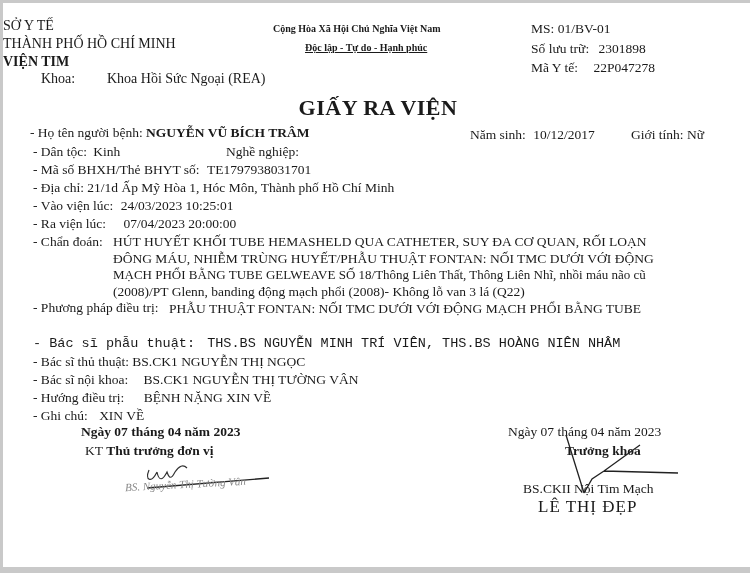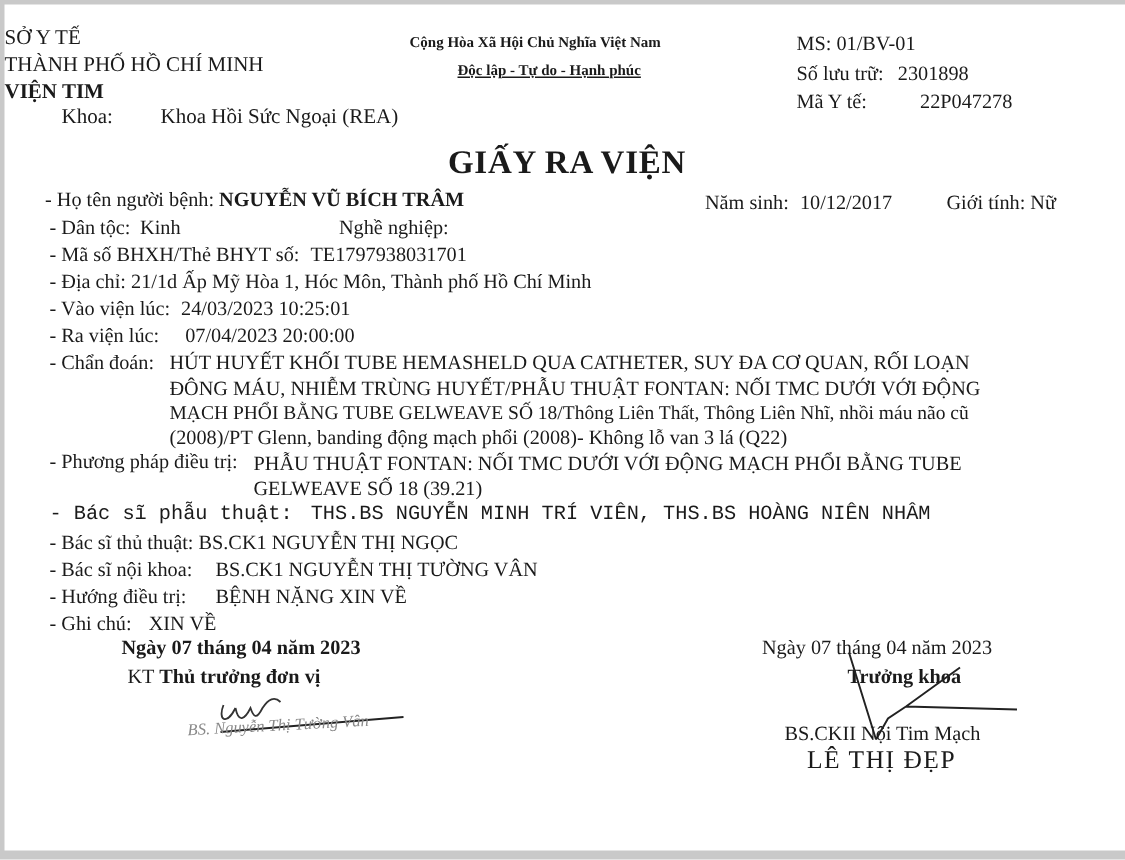--- a/index.html
+++ b/index.html
@@ -52,21 +52,21 @@
   </div>
 
   <div class="abs hdr-right">
     <div>MS: 01/BV-01</div>
     <div>
       <span>Số lưu trữ:</span>
       <span style="margin-left:6px;">2301898</span>
     </div>
     <div>
       <span>Mã Y tế:</span>
-      <span style="margin-left:32px;">22P047278</span>
+      <span style="margin-left:12px;">22P047278</span>
     </div>
   </div>
 
   <div class="abs title">GIẤY RA VIỆN</div>
 
   <div class="abs row" style="left:27px; top:122px;">
     <span>- Họ tên người bệnh:</span>
     <span class="bold">NGUYỄN VŨ BÍCH TRÂM</span>
   </div>
   <div class="abs row" style="left:467px; top:124px;">
@@ -111,21 +111,20 @@
   <div class="abs row" style="left:110px; top:231px; font-size:13.5px; line-height:16.5px;">
     <div>HÚT  HUYẾT KHỐI TUBE HEMASHELD QUA CATHETER, SUY ĐA CƠ QUAN, RỐI LOẠN</div>
     <div>ĐÔNG MÁU, NHIỄM TRÙNG HUYẾT/PHẪU THUẬT FONTAN: NỐI TMC DƯỚI VỚI ĐỘNG</div>
     <div style="font-size:13px;">MẠCH PHỔI BẰNG TUBE GELWEAVE SỐ 18/Thông Liên Thất, Thông Liên Nhĩ, nhồi máu não cũ</div>
     <div>(2008)/PT Glenn, banding động mạch phổi (2008)- Không lỗ van 3 lá (Q22)</div>
   </div>
 
   <div class="abs row" style="left:30px; top:297px;">- Phương pháp điều trị:</div>
   <div class="abs row" style="left:166px; top:297px; line-height:17px;">
     <div>PHẪU THUẬT FONTAN: NỐI TMC DƯỚI VỚI ĐỘNG  MẠCH PHỔI BẰNG TUBE</div>
-    <div>GELWEAVE SỐ 18 (39.21)</div>
   </div>
 
   <div class="abs row" style="left:30px; top:333px;font-family:Liberation Mono, monospace;">
     <span>- Bác sĩ phẫu thuật:</span>
     <span style="margin-left:4px;">THS.BS NGUYỄN MINH TRÍ VIÊN, THS.BS HOÀNG NIÊN NHÂM</span>
   </div>
   <div class="abs row" style="left:30px; top:351px;">
     <span>- Bác sĩ thủ thuật:</span>
     <span>BS.CK1 NGUYỄN THỊ NGỌC</span>
   </div>

